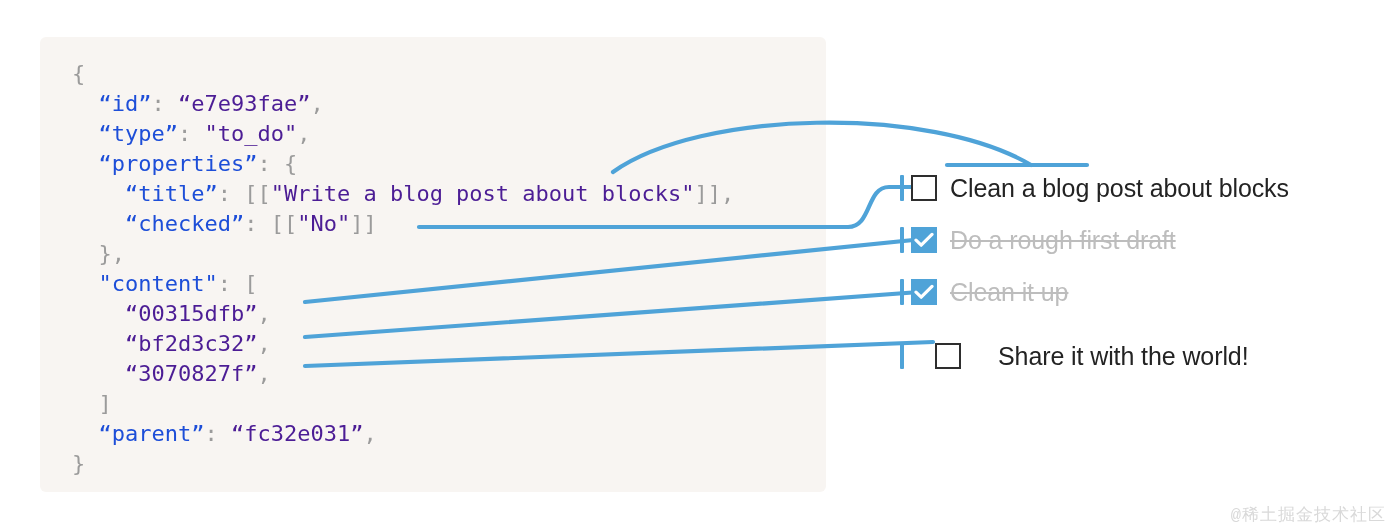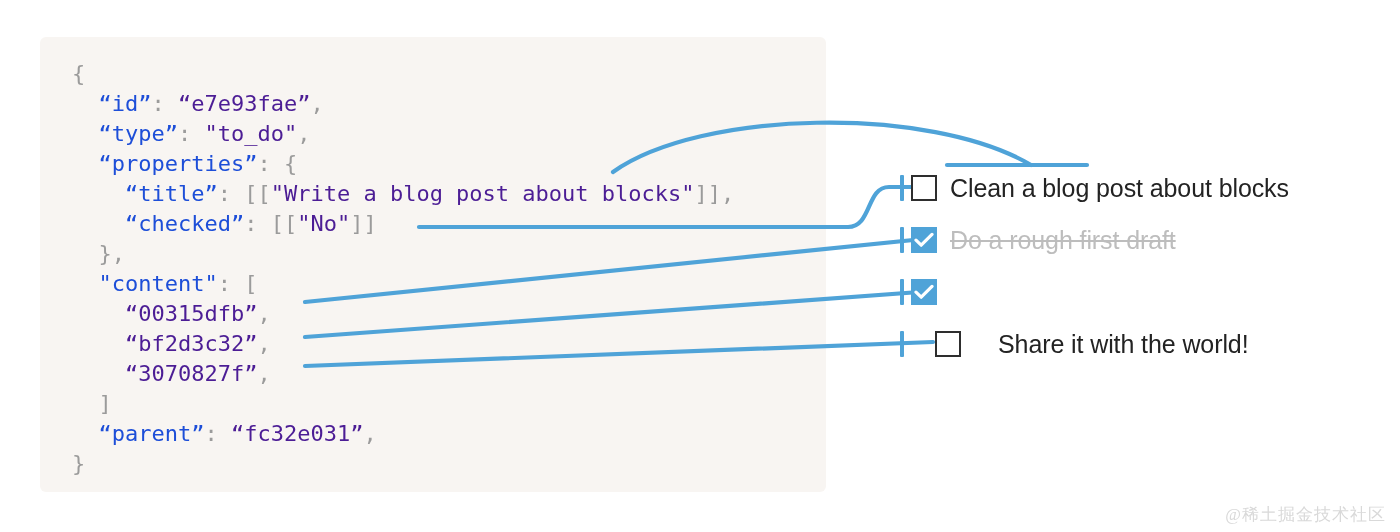--- a/index.html
+++ b/index.html
@@ -54,21 +54,21 @@
   .check-row {
     position: absolute;
     left: 0;
     height: 44px;
     display: flex;
     align-items: center;
   }
   .row-1 { top: 6px; }
   .row-2 { top: 58px; }
   .row-3 { top: 110px; }
-  .row-4 { top: 162px; gap: 24px; }
+  .row-4 { top: 174px; gap: 24px; }
 
   .endcap {
     width: 4px;
     height: 26px;
     background: #4fa3d8;
     border-radius: 1px;
     flex: none;
     margin-right: 7px;
   }
 
@@ -115,21 +115,21 @@
     width: 1400px;
     height: 532px;
     pointer-events: none;
   }
 
   
   #watermark {
     position: absolute;
     right: 14px;
     bottom: 6px;
-    font-family: Liberation Serif, serif;
+    font-family: Liberation Mono, monospace;
     font-size: 17px;
     color: #d9d9d9;
     letter-spacing: 1px;
     white-space: nowrap;
   }
 </style>
 </head>
 <body>
 
 <div id="stage">
@@ -173,20 +173,21 @@
       <span class="label done">Do a rough first draft</span>
     </div>
 
     <div class="check-row row-3">
       <span class="endcap"></span>
       <span class="box checked">
         <svg width="20" height="18" viewBox="0 0 20 18" xmlns="http://www.w3.org/2000/svg">
           <path d="M2 9.2 L7.2 14.2 L18 3.4" fill="none" stroke="#ffffff" stroke-width="3.2" stroke-linecap="round" stroke-linejoin="round"></path>
         </svg>
       </span>
+      <span class="label done">Clean it up</span>
     </div>
 
     <div class="check-row row-4">
       <span class="endcap"></span>
       <span class="box unchecked"></span>
       <span class="label">Share it with the world!</span>
     </div>
 
   </div>
 

